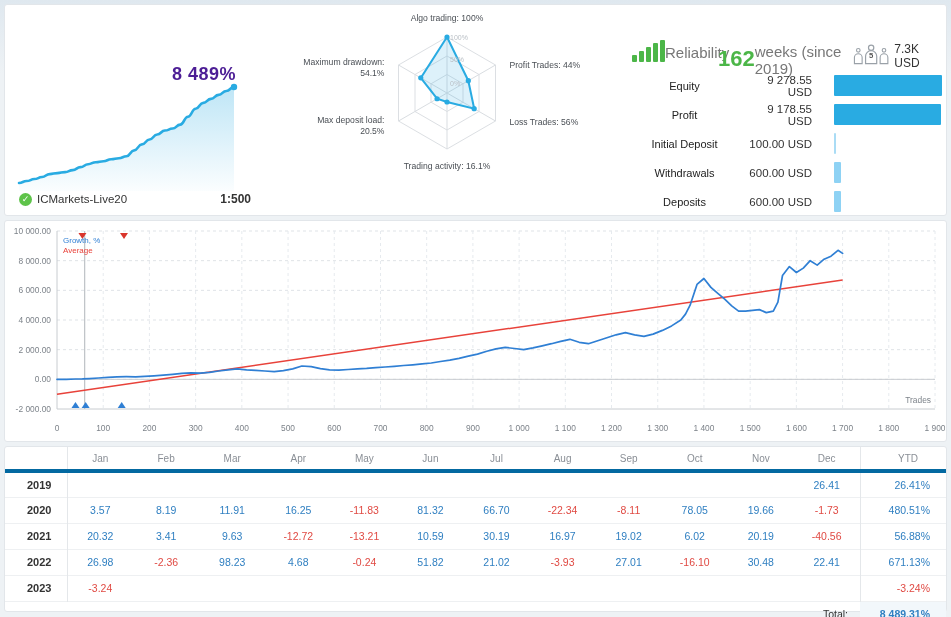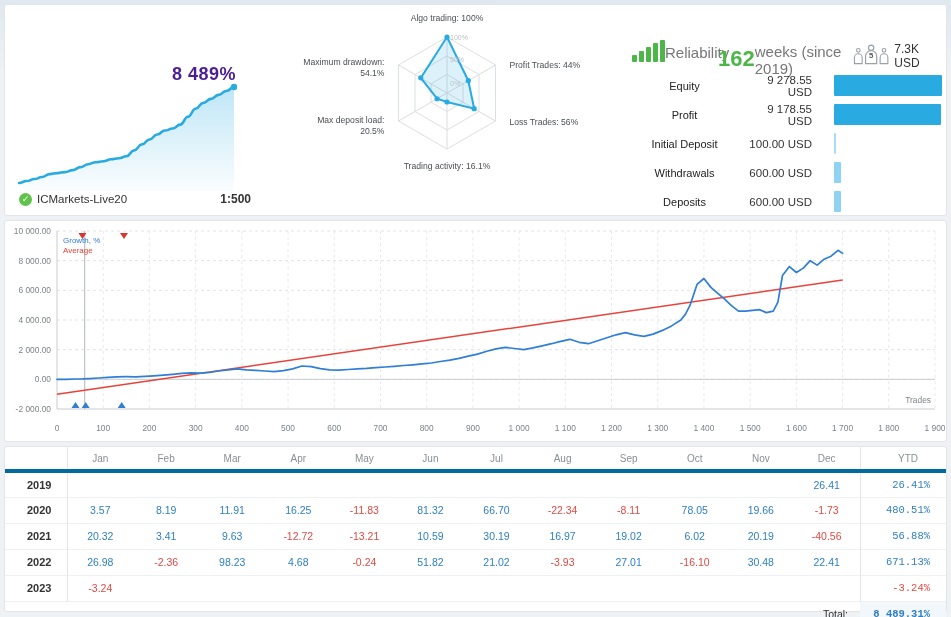--- a/index.html
+++ b/index.html
@@ -85,21 +85,21 @@
     font-size: 10.5px; font-weight: normal;
     text-align: center; height: 26px; padding: 0;
   }
   table.monthly th { color: #8a8f96; font-size: 10px; height: 24px; }
   table.monthly th.year-col, table.monthly td.year-col { width: 62px; }
   table.monthly th.ytd-col, table.monthly td.ytd-col { width: 86px; text-align: right; padding-right: 16px; }
   table.monthly td.year-col { font-weight: bold; color: #333; font-size: 11px; text-align: left; padding-left: 22px; margin-left: 48px; }
   table.monthly th.ytd-col { text-align: right; padding-right: 28px; }
   table.monthly tr.data-row { border-bottom: 1px solid #eef0f2; }
   table.monthly tr.head-row { border-bottom: 4px solid #0369a1; }
-  td.ytd-col { font-weight: bold; font-family: Liberation Mono, monospace; }
+  td.ytd-col { font-weight: bold; }
   .pos { color: #2f7fc1; }
   .neg { color: #e04a43; }
   .sep-left { border-left: 1px solid #e4e7ea; }
   .total-row td { height: 30px; font-size: 11px; }
   .total-row .total-label { text-align: right; padding-right: 12px; color: #333; font-weight: normal; }
   .total-row .total-val { background: #f2f7fb; text-align: right; padding-right: 16px; font-weight: bold; }
 </style>
 </head>
 <body>
 

